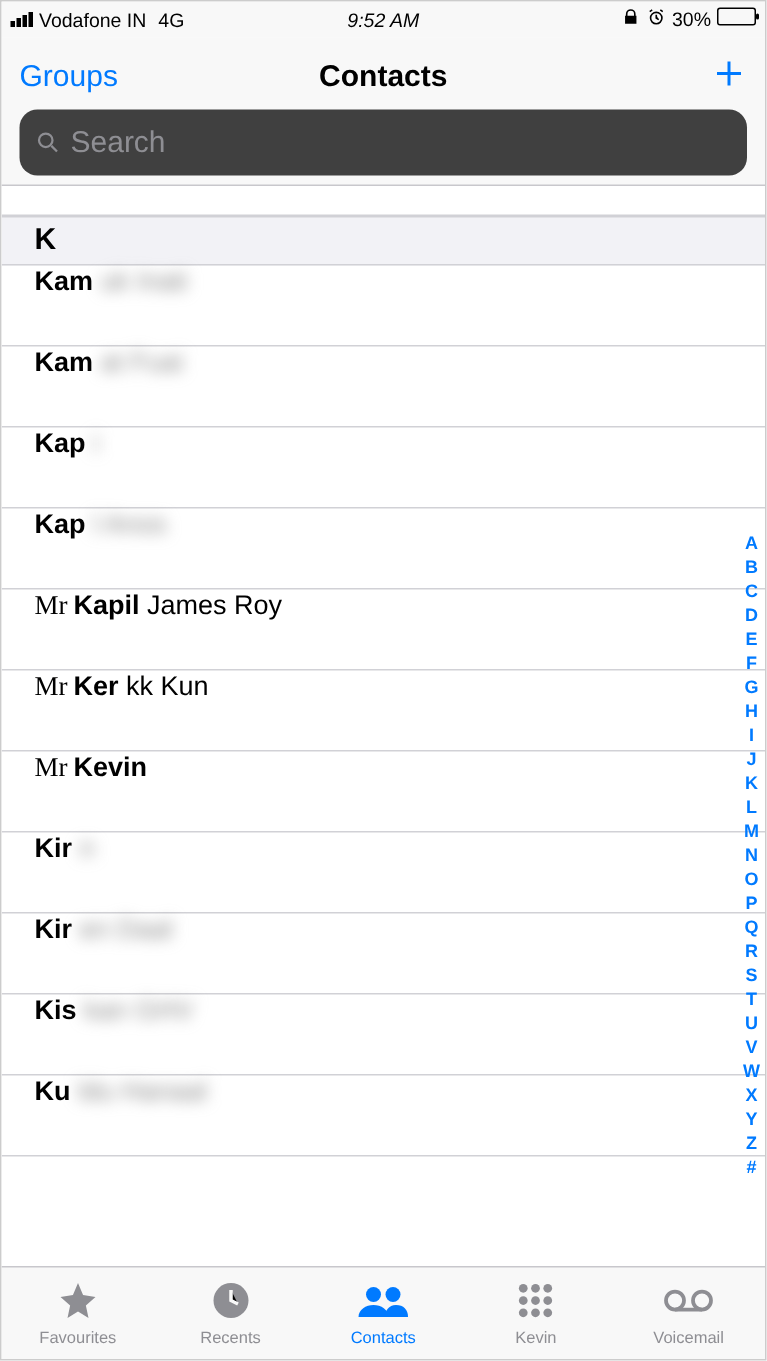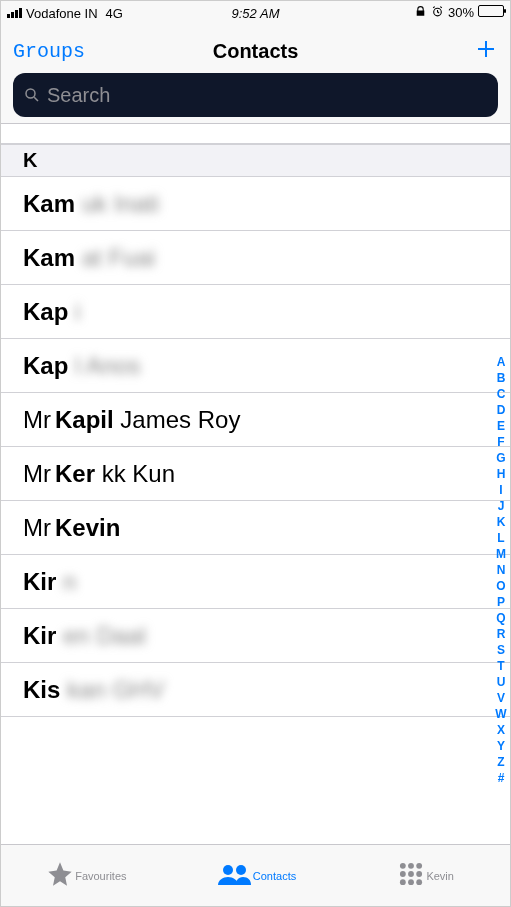--- a/index.html
+++ b/index.html
@@ -11,40 +11,40 @@
     .sb-right { display: flex; align-items: flex-start; gap: 4px; flex: 1; justify-content: flex-end; }
     .sig { display: inline-flex; align-items: flex-end; gap: 1px; }
     .sig span { width: 3px; background: #000; display: inline-block; }
     .sig span:nth-child(1){height:4px}.sig span:nth-child(2){height:6px}.sig span:nth-child(3){height:8px}.sig span:nth-child(4){height:10px}
     .battery { width: 26px; height: 12px; border: 1px solid #000; border-radius: 2px; position: relative; display: inline-block; }
     .battery::after { content: ""; position: absolute; right: -3px; top: 3px; width: 2px; height: 4px; background: #000; border-radius: 1px; }
     .battery-fill { height: 100%; width: 30%; background: #ffcc00; border-radius: 1px; }
 
     .nav-bar { background: #f8f8f8; border-bottom: 1px solid #c8c7cc; padding: 8px 12px 6px; }
     .nav-row { display: flex; align-items: center; justify-content: space-between; height: 36px; }
-    .nav-left { color: #007aff; font-size: 20px; flex:1; text-align:left;font-family:Liberation Mono, monospace; }
+    .nav-left { color: #007aff; font-size: 20px; flex:1; text-align:left; }
     .nav-title { font-size: 20px; font-weight: 600; flex:1; text-align:center; }
     .nav-right { color: #007aff; flex:1; text-align:right; }
     .plus { width:24px; height:24px; display:inline-block; }
 
-    .search-box { background: #0f172a; border-radius: 12px; height: 44px; display: flex; align-items: center; padding: 0 10px; margin-top: 4px; color: #8e8e93; font-size: 20px; }
+    .search-box { background: #404040; border-radius: 12px; height: 44px; display: flex; align-items: center; padding: 0 10px; margin-top: 4px; color: #8e8e93; font-size: 20px; }
     .search-box svg { margin-right: 6px; flex-shrink:0; }
 
     .list { flex: 1; overflow: hidden; position: relative; background:#fff; }
     .peek { height: 20px; border-bottom: 0.5px solid #d1d1d6; }
     .section-hdr { background: #f2f2f6; border-top: 0.5px solid #d1d1d6; border-bottom: 0.5px solid #d1d1d6; font-weight: 700; font-size: 20px; padding: 4px 22px; color:#000; }
-    .row { height: 54px; display: flex; align-items: center; padding: 0 22px; border-bottom: 0.5px solid #d1d1d6; font-size: 24px; color:#000; }
+    .row { height: 54px; display: flex; align-items: flex-start; padding: 0 22px; border-bottom: 0.5px solid #d1d1d6; font-size: 18px; color:#000; }
     .row .first { font-weight:700; }
     .row .blur { filter: blur(5px); color:#888; }
-    .row .prefix { font-weight:400; margin-right:4px;}
+    .row .prefix { font-weight:400; margin-right:4px;font-family:Liberation Serif, serif;}
 
     .index { position: absolute; right: 2px; top: 230px; display: flex; flex-direction: column; font-size: 12px; color: #007aff; font-weight: 600; width: 14px; align-items: center; line-height: 16px; }
 
     .tab-bar { height: 62px; background: #f8f8f8; border-top: 0.5px solid #c8c7cc; display: flex; }
-    .tab { flex: 1; display: flex; flex-direction: row; align-items: center; justify-content: center; font-size: 11px; color: #8e8e93; }
+    .tab { flex: 1; display: flex; flex-direction: column; align-items: center; justify-content: center; font-size: 11px; color: #8e8e93; }
     .tab.active { color: #007aff; }
     .tab svg { margin-bottom: 2px; }
   </style>
 </head>
 <body>
 
 <div class="status-bar">
   <div class="sb-left">
     <span class="sig">
         <span></span>
@@ -130,20 +130,24 @@
         <span class="first">Kir</span>
         <span class="blur">&nbsp;n</span>
       </div>
       <div class="row">
         <span class="first">Kir</span>
         <span class="blur">&nbsp;en Daal</span>
       </div>
       <div class="row">
         <span class="first">Kis</span>
         <span class="blur">&nbsp;kan GHV</span>
+      </div>
+      <div class="row">
+        <span class="first">Ku</span>
+        <span class="blur">&nbsp;ldu Hanaal</span>
       </div>
     </div>
   <div class="index" id="index">
       <span>A</span>
       <span>B</span>
       <span>C</span>
       <span>D</span>
       <span>E</span>
       <span>F</span>
       <span>G</span>
@@ -170,20 +174,27 @@
     </div>
 </div>
 
 <div class="tab-bar" id="tabbar">
     <div class="tab">
       <span><svg width="30" height="28" viewBox="0 0 24 24">
           <path fill="currentColor" d="M12 2l2.9 6.9L22 10l-5.5 4.8L18 22l-6-3.7L6 22l1.5-7.2L2 10l7.1-1.1z"></path>
         </svg></span>
       <span>Favourites</span>
     </div>
+    <div class="tab">
+      <span><svg width="30" height="28" viewBox="0 0 24 24">
+          <circle cx="12" cy="12" r="10" fill="currentColor"></circle>
+          <path stroke="#f8f8f8" stroke-width="2" d="M12 6v6l4 2"></path>
+        </svg></span>
+      <span>Recents</span>
+    </div>
     <div class="tab active">
       <span><svg width="38" height="28" viewBox="0 0 38 24">
           <circle cx="13" cy="8" r="5" fill="currentColor"></circle>
           <path fill="currentColor" d="M3 23c0-5 5-8 10-8s10 3 10 8H3z"></path>
           <circle cx="26" cy="8" r="5" fill="currentColor"></circle>
           <path fill="currentColor" d="M20 23c1-4 3-8 8-8s8 3 8 8H20z"></path>
         </svg></span>
       <span>Contacts</span>
     </div>
     <div class="tab">
@@ -195,13 +206,21 @@
             <circle cx="5" cy="12" r="2.5"></circle>
             <circle cx="12" cy="12" r="2.5"></circle>
             <circle cx="19" cy="12" r="2.5"></circle>
             <circle cx="5" cy="19" r="2.5"></circle>
             <circle cx="12" cy="19" r="2.5"></circle>
             <circle cx="19" cy="19" r="2.5"></circle>
           </g>
         </svg></span>
       <span>Kevin</span>
     </div>
+    <div class="tab">
+      <span><svg width="36" height="28" viewBox="0 0 36 24">
+          <circle cx="9" cy="12" r="6" fill="none" stroke="currentColor" stroke-width="2.5"></circle>
+          <circle cx="27" cy="12" r="6" fill="none" stroke="currentColor" stroke-width="2.5"></circle>
+          <path stroke="currentColor" stroke-width="2.5" d="M9 18h18"></path>
+        </svg></span>
+      <span>Voicemail</span>
+    </div>
   </div>
 
 </body></html>

